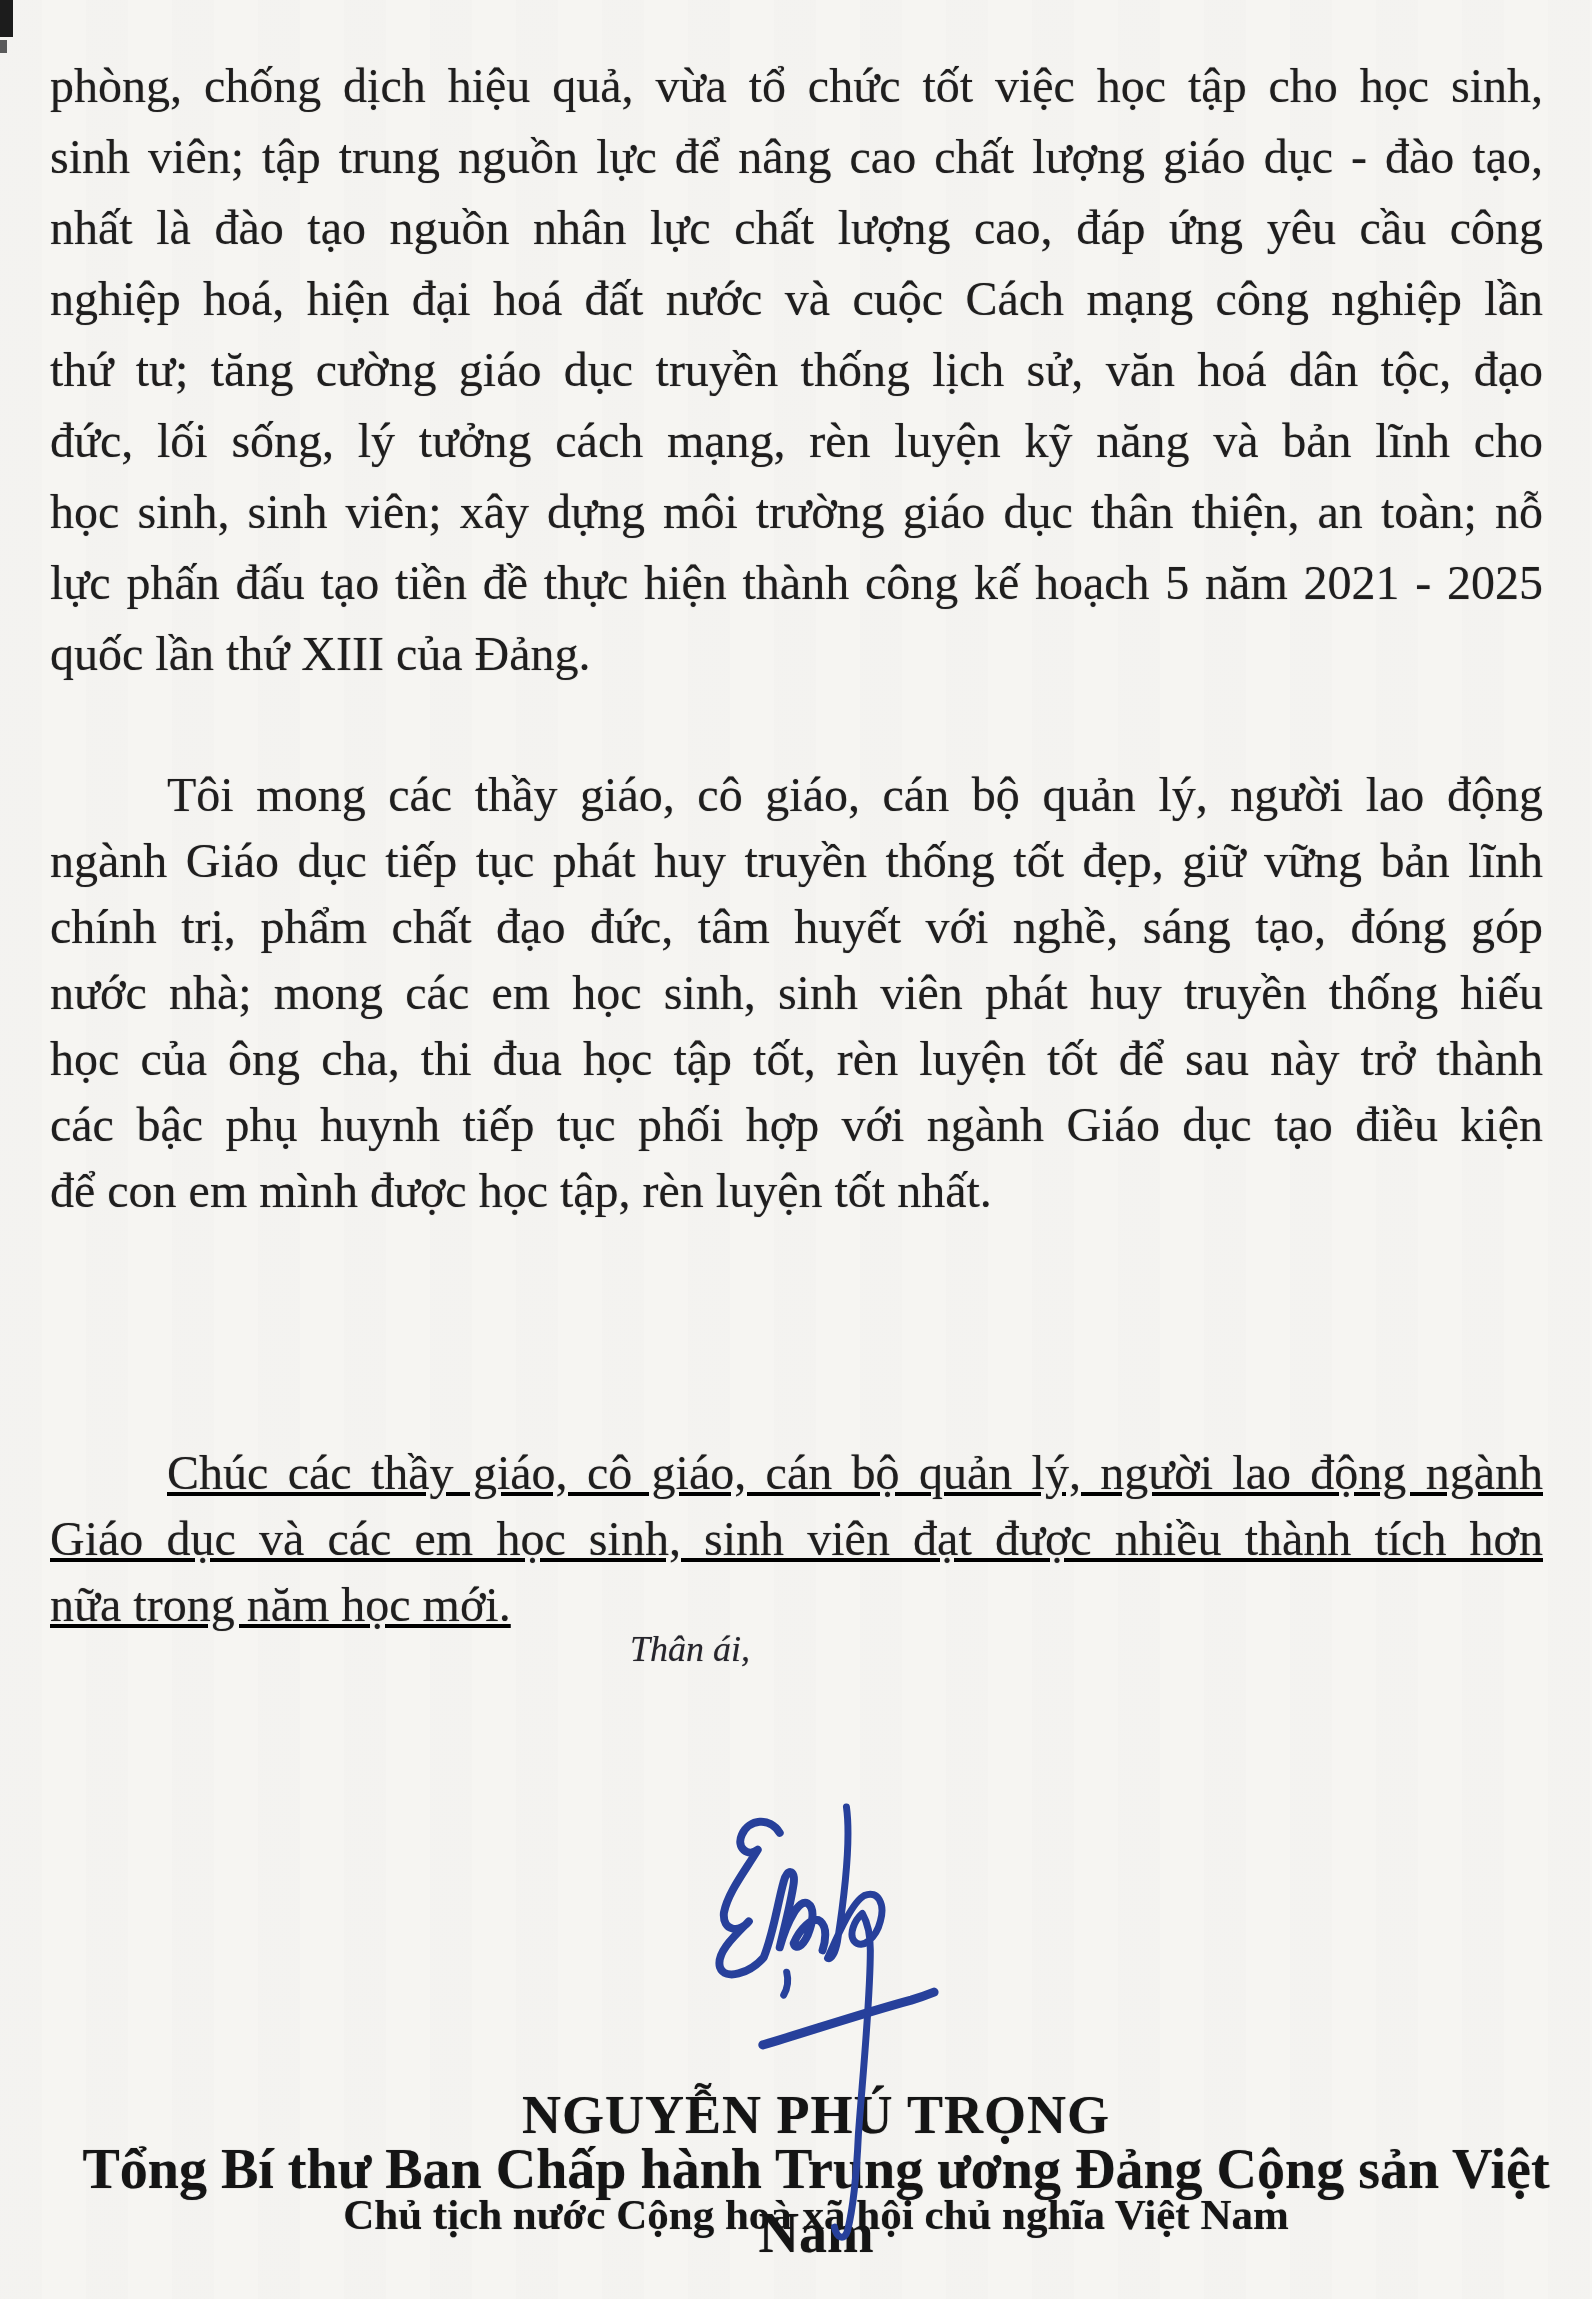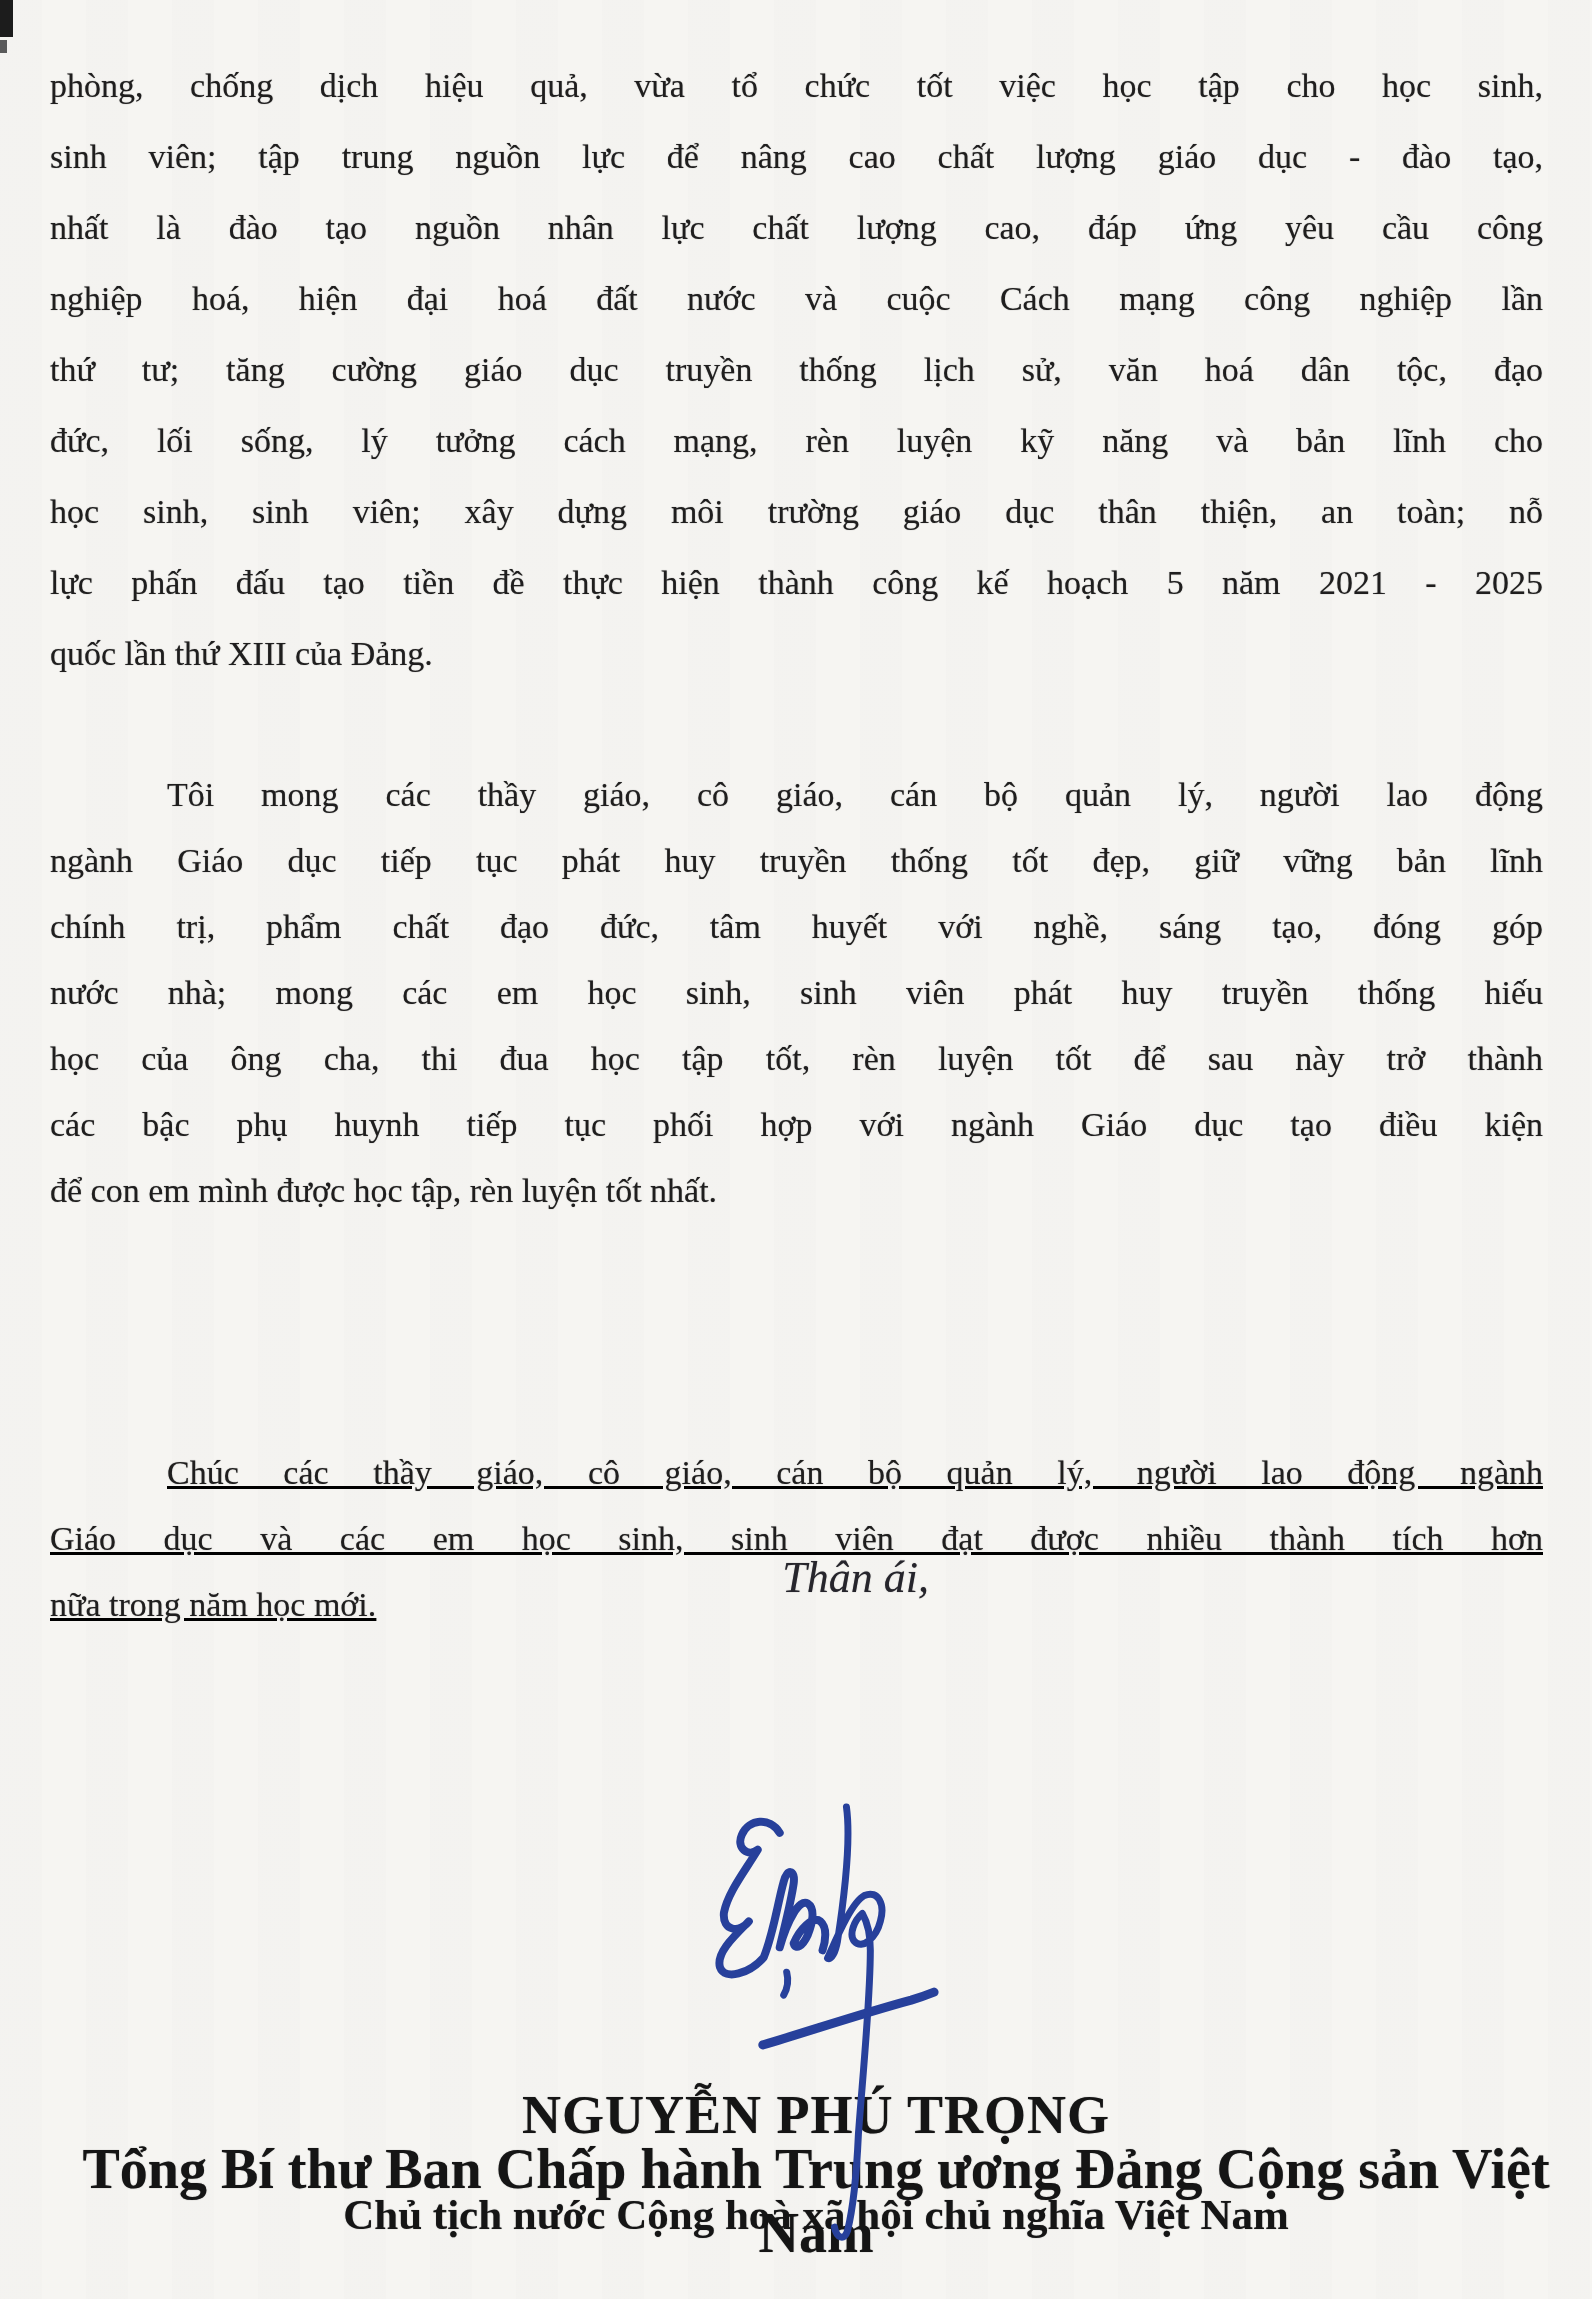--- a/index.html
+++ b/index.html
@@ -22,38 +22,38 @@
   }
   .paragraph {
     position: absolute;
     left: 50px;
     width: 1493px;
   }
   .p1 { top: 50px; }
   .p2 { top: 762px; }
   .p3 { top: 1440px; text-decoration: underline; }
   .line {
-    font-size: 34px;
+    font-size: 48px;
     color: #1f1e1e;
     text-align: justify;
     text-align-last: justify;
     text-justify: inter-word;
     text-shadow: 0 0 1px rgba(45,45,45,0.55);
   }
   .p1 .line { line-height: 71px; }
   .p2 .line, .p3 .line { line-height: 66px; }
   .indent { padding-left: 117px; }
   .lastline { text-align-last: left; }
 
   .closing {
     position: absolute;
-    left: 630px; top: 1552px; width: 299px;
-    text-align: right;
+    left: 630px; top: 1628px; width: 299px;
+    text-align: left;
     font-style: italic;
-    font-size: 44px;
+    font-size: 36px;
     color: #26252c;
     text-shadow: 0 0 1px rgba(45,45,45,0.5);
   }
 
   .sig-svg {
     position: absolute;
     left: 687px; top: 1781px;
     width: 289px; height: 478px;
     z-index: 5;
   }

